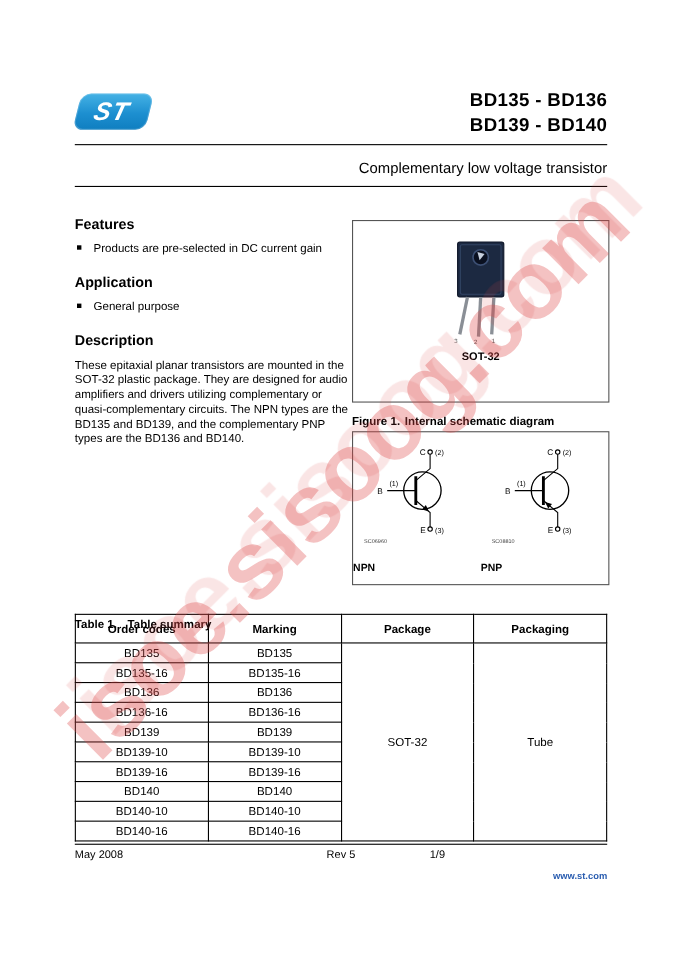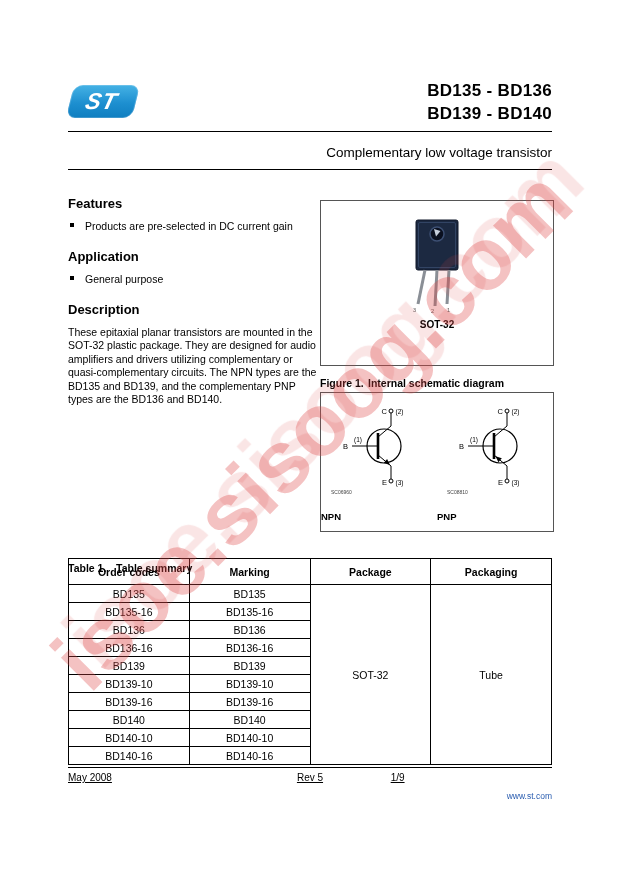--- a/index.html
+++ b/index.html
@@ -46,24 +46,24 @@
   .schem-label{position:absolute;bottom:9px;left:0;right:0;font-weight:bold;font-size:9.5px;margin-top:29px;}
 
   
   #device-table{position:absolute;left:68px;top:558px;width:484px;border-collapse:collapse;table-layout:fixed;}
   #device-table th,#device-table td{border:1px solid #000;text-align:center;font-size:10.5px;padding:0;}
   #device-table th{height:25px;font-weight:bold;}
   #device-table td{height:17px;}
 
   
   #footer-row{position:absolute;left:68px;right:68px;top:772px;display:flex;font-size:10px;}
-  #footer-row span{flex:1;text-decoration:underline;}
+  #footer-row span{flex:1;}
   #footer-rev{text-align:center;}
   #footer-page{text-align:left;}
-  #footer-url{position:absolute;right:68px;top:791px;font-size:8.5px;color:#2a5db0;text-decoration:none;}
+  #footer-url{position:absolute;right:68px;top:791px;font-size:8.5px;color:#2a5db0;text-decoration:none;font-weight:bold;}
 
   
   #watermark{
     position:absolute;left:312px;top:430px;
     transform:translate(-50%,-50%) rotate(-45deg);
     font-size:88px;font-weight:bold;white-space:nowrap;
     color:rgba(223,70,70,0.33);
     text-shadow:24px -8px 1px rgba(223,70,70,0.14);
     z-index:40;pointer-events:none;
   }

